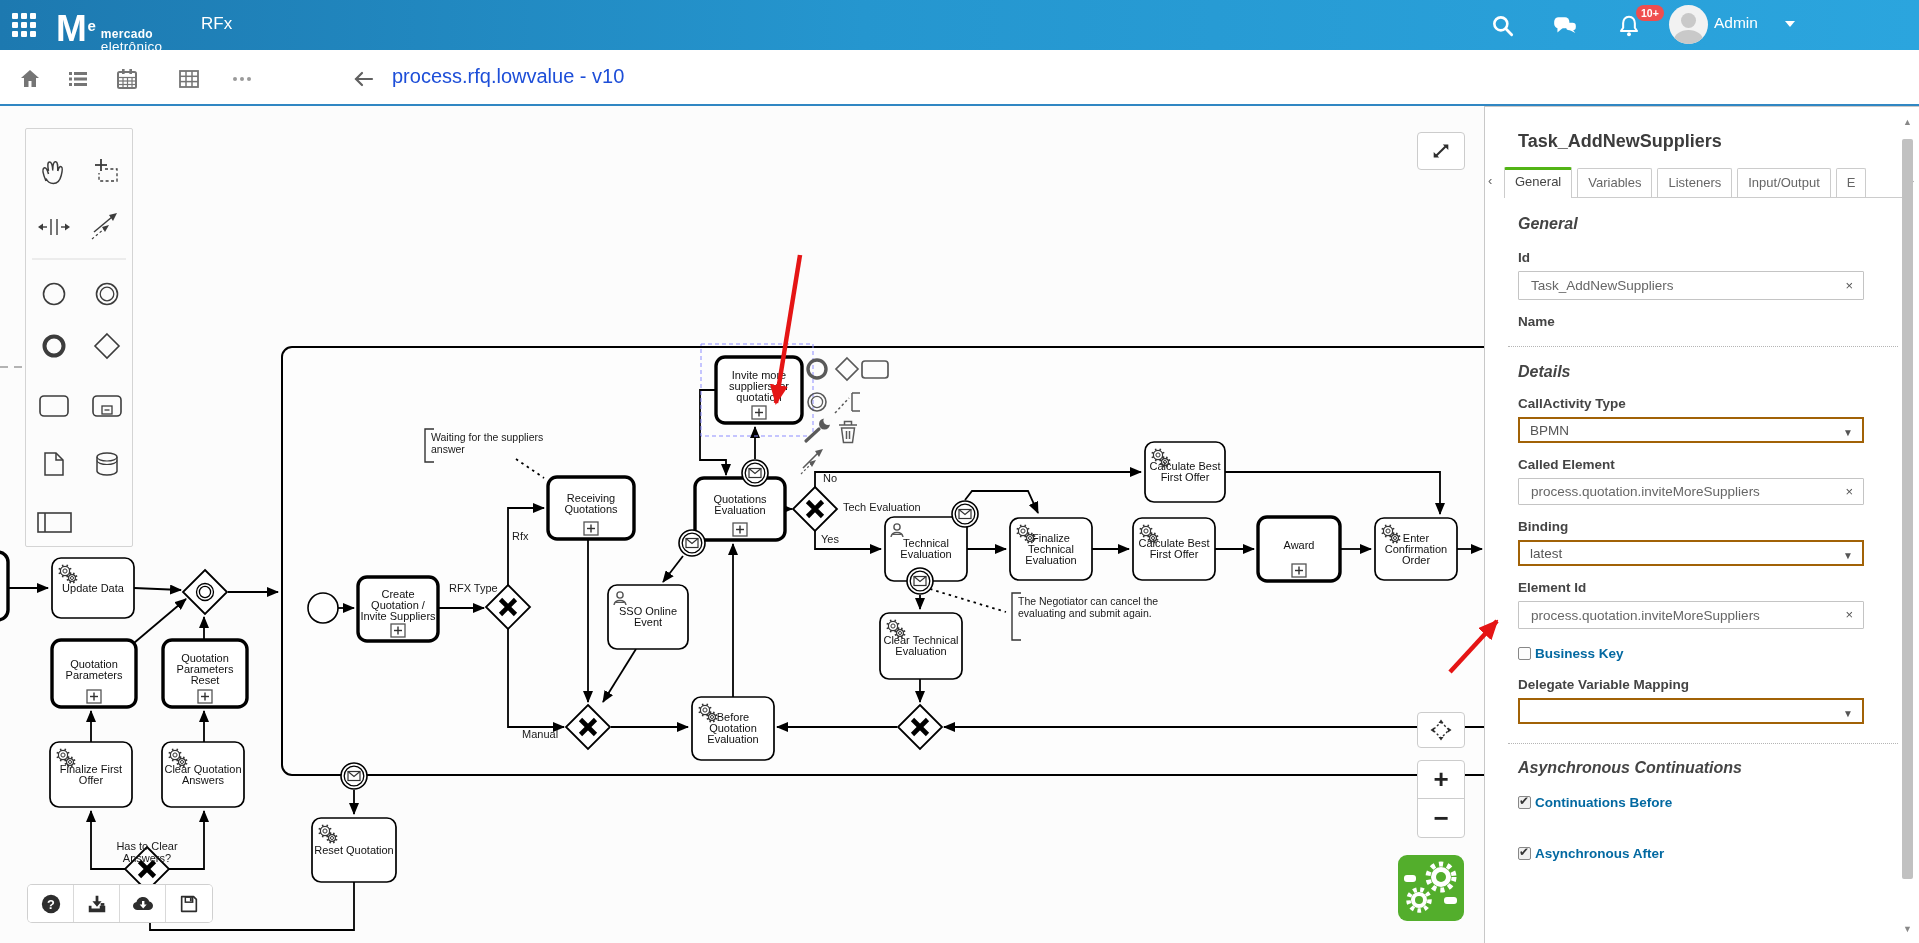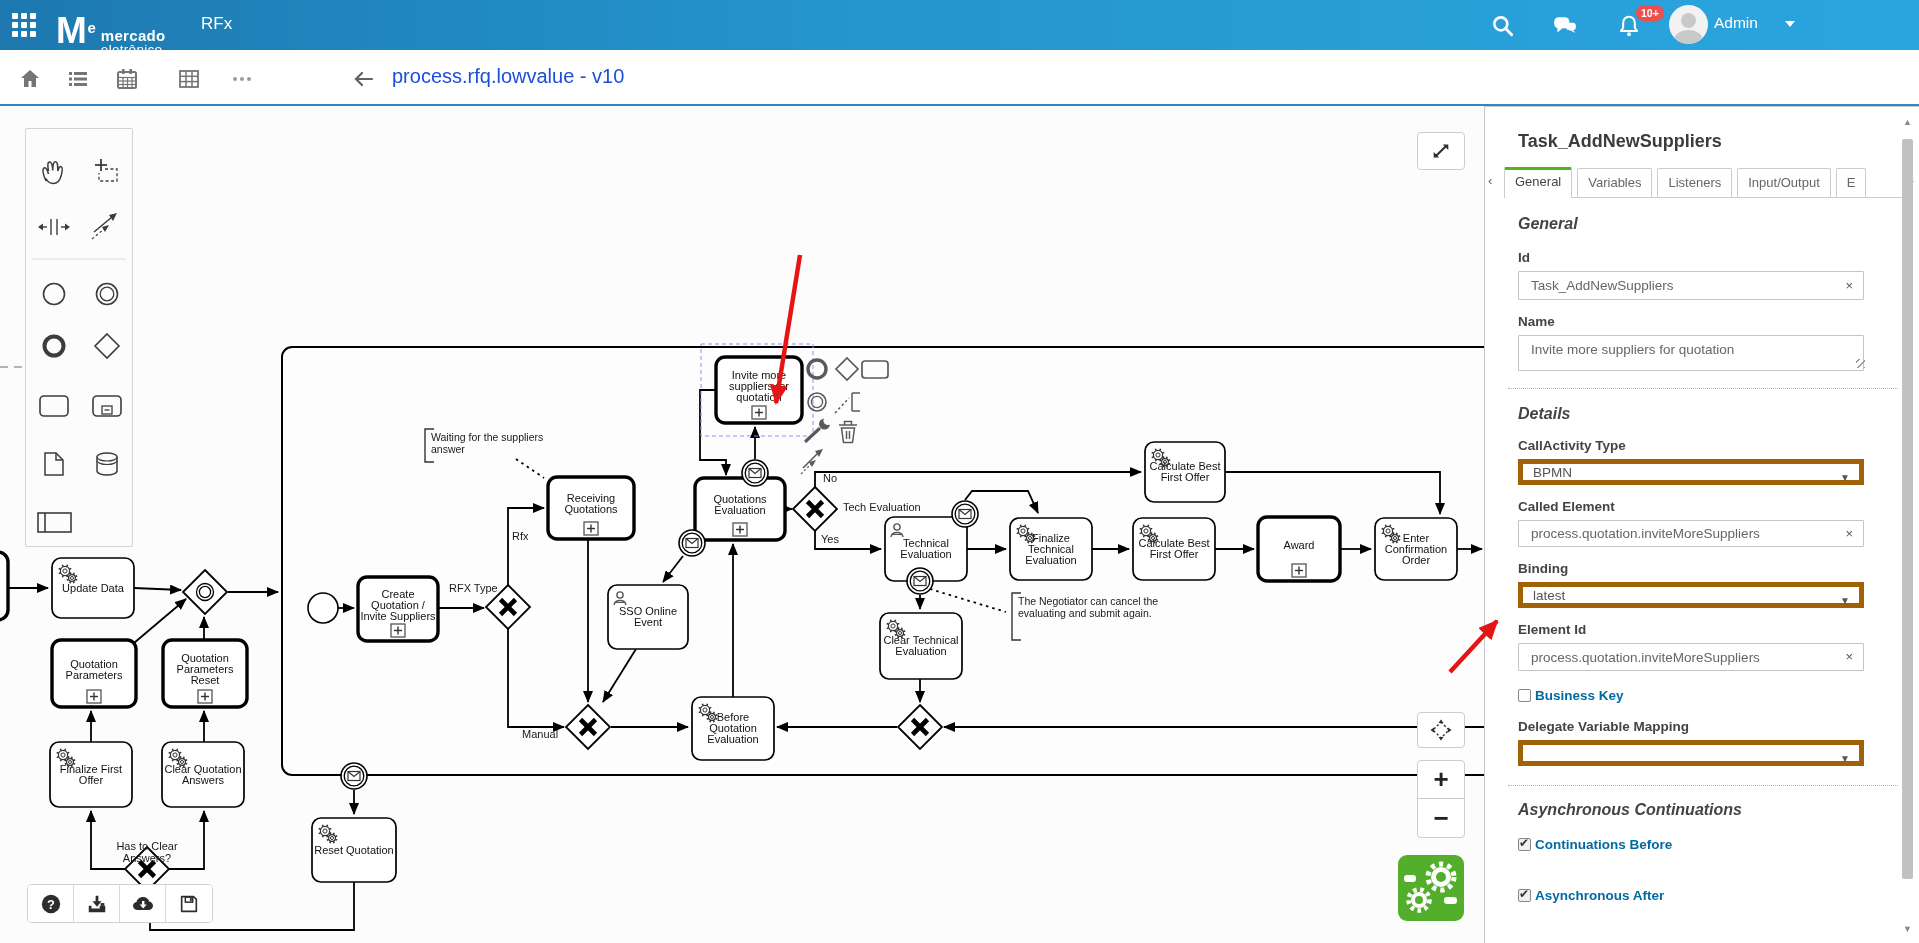--- a/index.html
+++ b/index.html
@@ -8,21 +8,21 @@
   
   .topbar { position:absolute; left:0; top:0; width:1919px; height:50px;
     background:linear-gradient(90deg,#1d79b0 0%, #2596cf 45%, #2ba5de 100%); color:#fff; z-index:20; }
   .apps-grid { position:absolute; left:12px; top:13px; width:26px; height:26px; display:grid;
     grid-template-columns:repeat(3,6px); grid-template-rows:repeat(3,6px); gap:3px; cursor:pointer; }
   .apps-grid span { background:#fff; border-radius:1px; }
   .logo { position:absolute; left:56px; top:4px; display:flex; align-items:center; cursor:pointer; }
   .logo-m { position:relative; font-size:37px; font-weight:bold; letter-spacing:-2px; line-height:42px; }
   .logo-e { position:absolute; top:-3px; right:-11px; font-size:15px; font-weight:bold; letter-spacing:0; }
   .brand { margin-left:16px; line-height:1.02; margin-top:2px; }
-  .brand .b1 { font-size:15px; font-weight:bold; letter-spacing:.3px;margin-top:22px; }
+  .brand .b1 { font-size:12px; font-weight:bold; letter-spacing:.3px;margin-top:22px; }
   .brand .b2 { font-size:13.5px; font-weight:300; letter-spacing:.3px; }
   .product { position:absolute; left:201px; top:14px; font-size:17px; }
   .tb-ic { position:absolute; top:13px; width:26px; height:26px; cursor:pointer; }
   .badge { position:absolute; left:1636px; top:5px; background:#ef4e4e; color:#fff; font-size:10.5px; font-weight:bold;
     border-radius:9px; padding:2px 5px; z-index:2; }
   .avatar { position:absolute; left:1669px; top:5px; width:39px; height:39px; border-radius:50%; background:#f2f2f2;
     overflow:hidden; cursor:pointer; }
   .avatar .head { position:absolute; left:12px; top:8px; width:15px; height:15px; border-radius:50%; background:#c9c9c9; }
   .avatar .shoulders { position:absolute; left:5px; top:25px; width:29px; height:20px; border-radius:50% 50% 0 0; background:#c9c9c9; }
   .admin { position:absolute; left:1714px; top:14px; font-size:15.5px; cursor:pointer; }
@@ -75,21 +75,21 @@
   .tab-scroll.left { left:-16px; }
   .tab-scroll.right { right:-8px; }
   .sect-h { font-size:16px; font-style:italic; font-weight:bold; color:#444; }
   .lbl { font-size:13.5px; font-weight:bold; color:#444; }
   .field { position:relative; margin-top:6px; }
   .field input { width:346px; height:29px; border:1px solid #c4c4c4; border-radius:1px; font-size:13.5px; color:#666;
     padding:0 26px 0 12px; font-family:"Liberation Sans",sans-serif; background:#fff; }
   .clear-x { position:absolute; right:14px; top:7px; font-size:13px; color:#555; cursor:pointer; }
   .resize-h { position:absolute; right:2px; bottom:3px; width:9px; height:9px; cursor:nwse-resize;
     background:repeating-linear-gradient(135deg, transparent 0 2px, #999 2px 3px, transparent 3px 5px); }
-  .sel { position:relative; margin-top:6px; width:346px; height:26px; border:5px solid #a16207; background:#fff;
+  .sel { position:relative; margin-top:6px; width:346px; height:26px; border:2px solid #a16207; background:#fff;
     font-size:13.5px; color:#555; display:flex; align-items:center; padding-left:10px; cursor:pointer; }
   .sel .sc { position:absolute; right:9px; top:8px; font-size:10px; color:#555; }
   .dots { border-top:1px dotted #b5b5b5; margin-left:-10px; width:390px; }
   .chkrow { display:flex; align-items:center; }
   .chk { width:13px; height:13px; border:1px solid #878787; border-radius:2px; background:#fdfdfd; position:relative;
     flex:0 0 13px; cursor:pointer; }
   .chk.checked { background:#f0f0f0; }
   .chk.checked::after { content:"✔"; position:absolute; left:0px; top:-3px; font-size:12px; color:#333; }
   .chklbl { font-size:13.5px; font-weight:bold; color:#0369a1; margin-left:4px; }
 
@@ -812,24 +812,20 @@
 
       <div class="sect-h" style="margin-top:17px">General</div>
 
       <div class="lbl" style="margin-top:17px">Id</div>
       <div class="field">
         <input type="text" value="Task_AddNewSuppliers" style="">
         <span class="clear-x">×</span>
       </div>
 
       <div class="lbl" style="margin-top:14px">Name</div>
-      <div class="field">
-        <input type="text" style="height: 36px; padding-bottom: 8px;" value="Invite more suppliers for quotation">
-        <span class="resize-h"></span>
-      </div>
 
       <div class="dots" style="margin-top:17px"></div>
 
       <div class="sect-h" style="margin-top:16px">Details</div>
 
       <div class="lbl" style="margin-top:15px">CallActivity Type</div>
       <div class="sel">
         <span>BPMN</span>
           <span class="sc">▼</span>
       </div>

